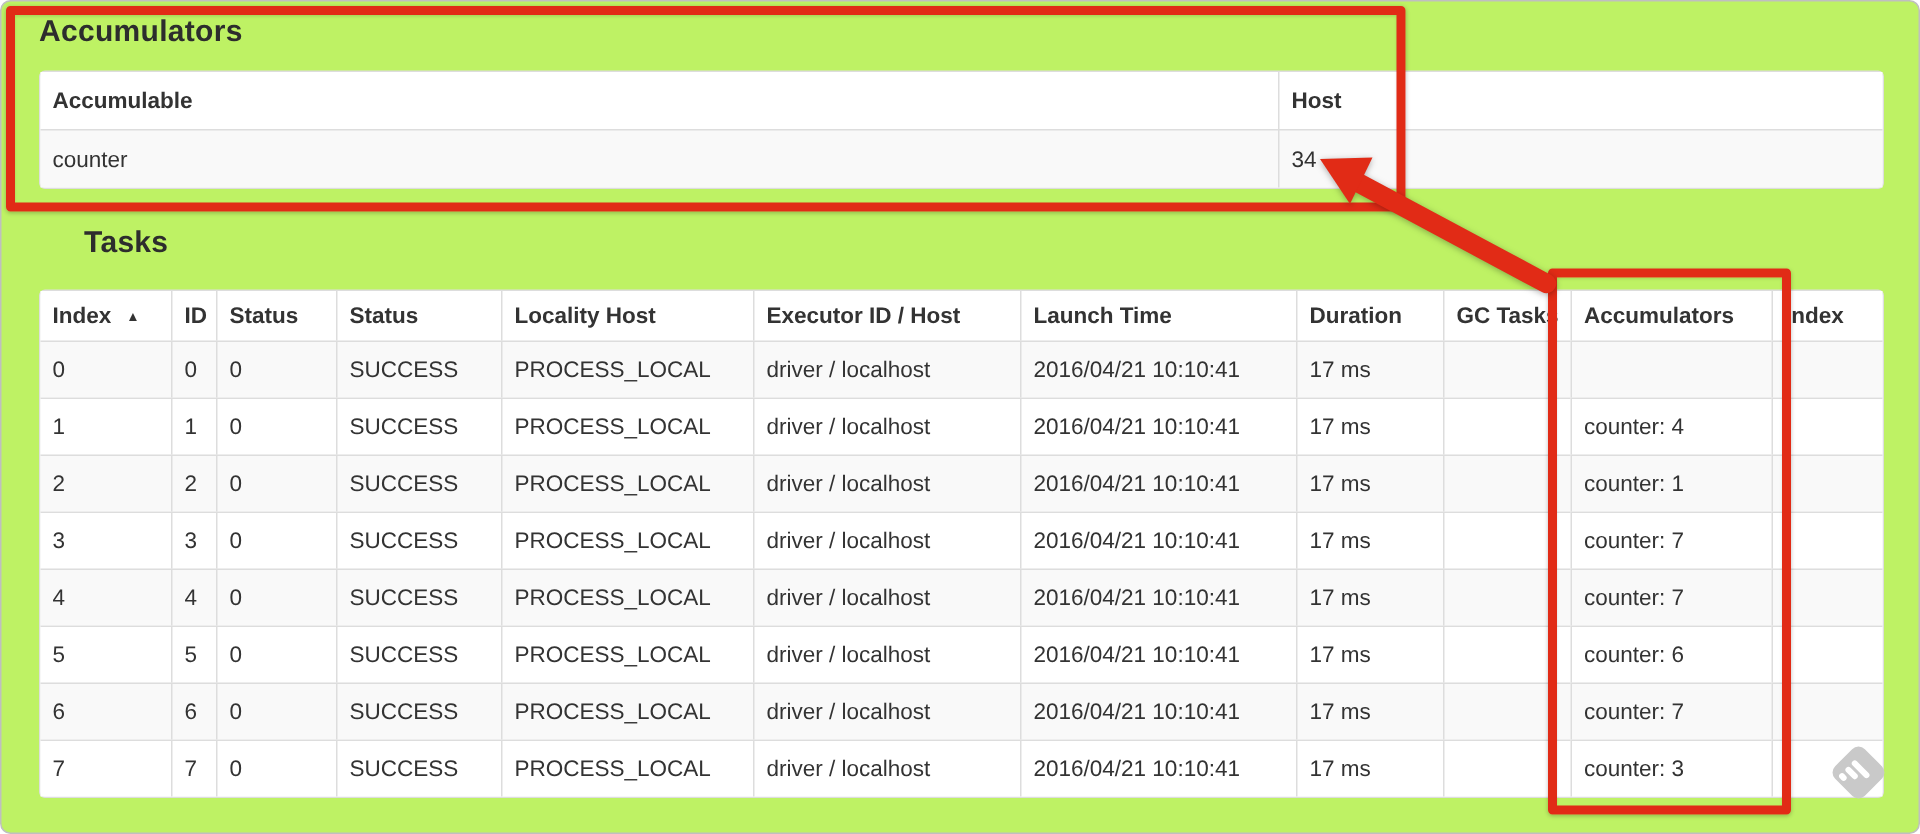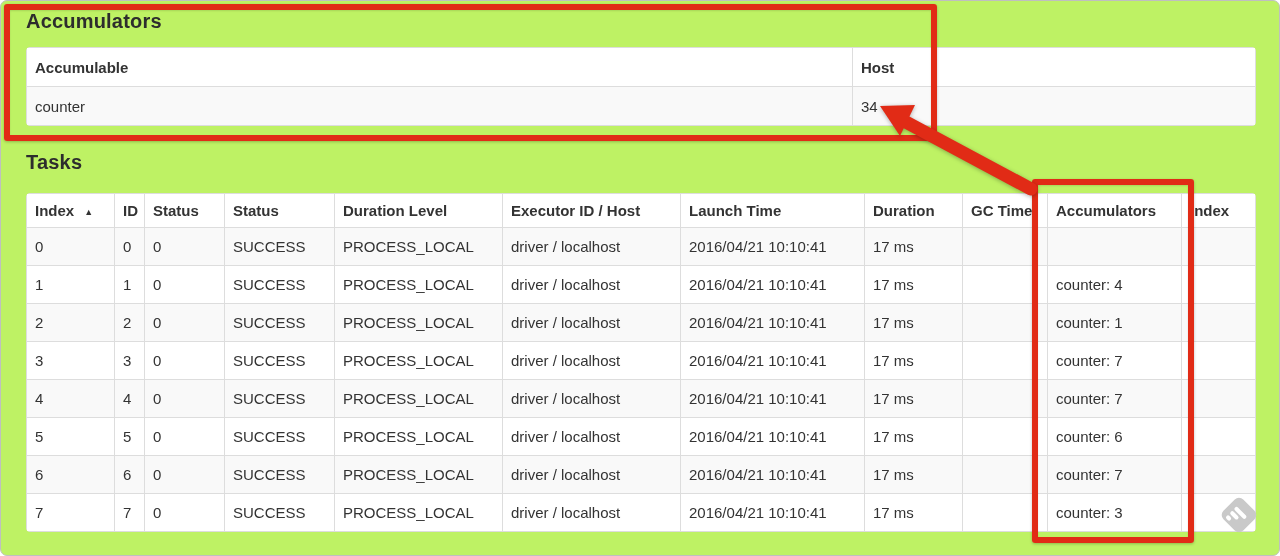--- a/index.html
+++ b/index.html
@@ -17,21 +17,21 @@
   }
   .section-heading {
     position: absolute;
     left: 25px;
     font-size: 20px;
     font-weight: bold;
     color: #2d2d2d;
     letter-spacing: 0.2px;
   }
   #accumulators-heading { top: 9px; }
-  #tasks-heading { top: 150px; }
+  #tasks-heading { top: 150px; margin-left: 30px; }
 
   table.tbl {
     position: absolute;
     left: 25px;
     border-collapse: separate;
     border-spacing: 0;
     table-layout: fixed;
     width: 1228px;
     background: #fff;
     border: 1px solid #dddddd;
@@ -139,25 +139,25 @@
         <col style="width:74px">
     </colgroup>
     <thead>
       <tr>
         <th>
           <span>Index</span><span class="sort-caret">▲</span>
         </th>
         <th>ID</th>
         <th>Status</th>
         <th>Status</th>
-        <th>Duration Level</th>
+        <th>Locality Host</th>
         <th>Executor ID / Host</th>
         <th>Launch Time</th>
         <th>Duration</th>
-        <th>GC Time</th>
+        <th>GC Tasks</th>
         <th>Accumulators</th>
         <th>Index</th>
       </tr>
     </thead>
     <tbody>
         <tr>
           <td>0</td>
           <td>0</td>
           <td>0</td>
           <td>SUCCESS</td>

